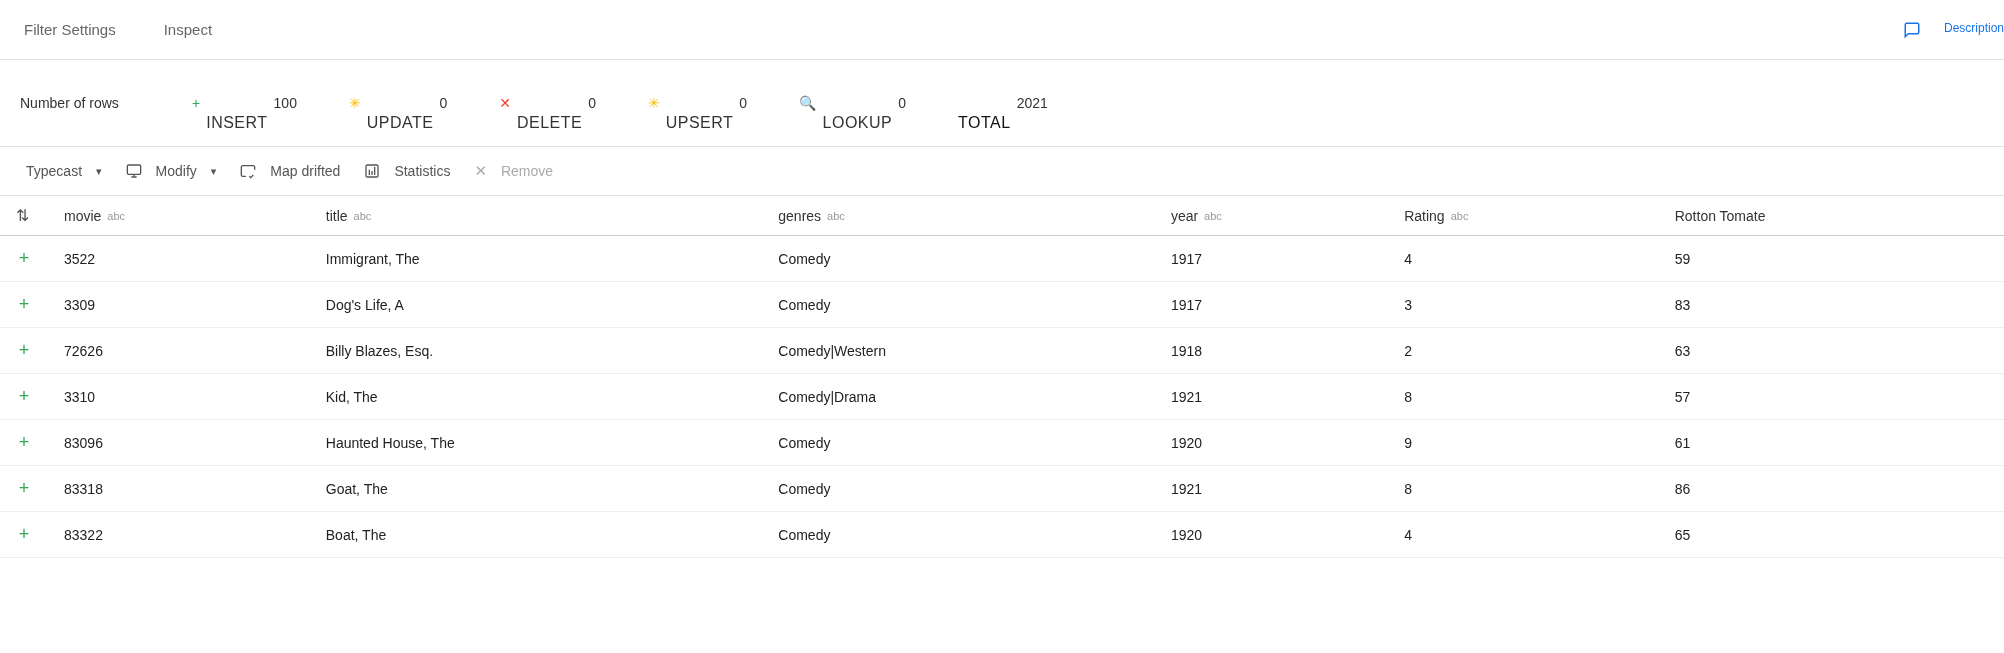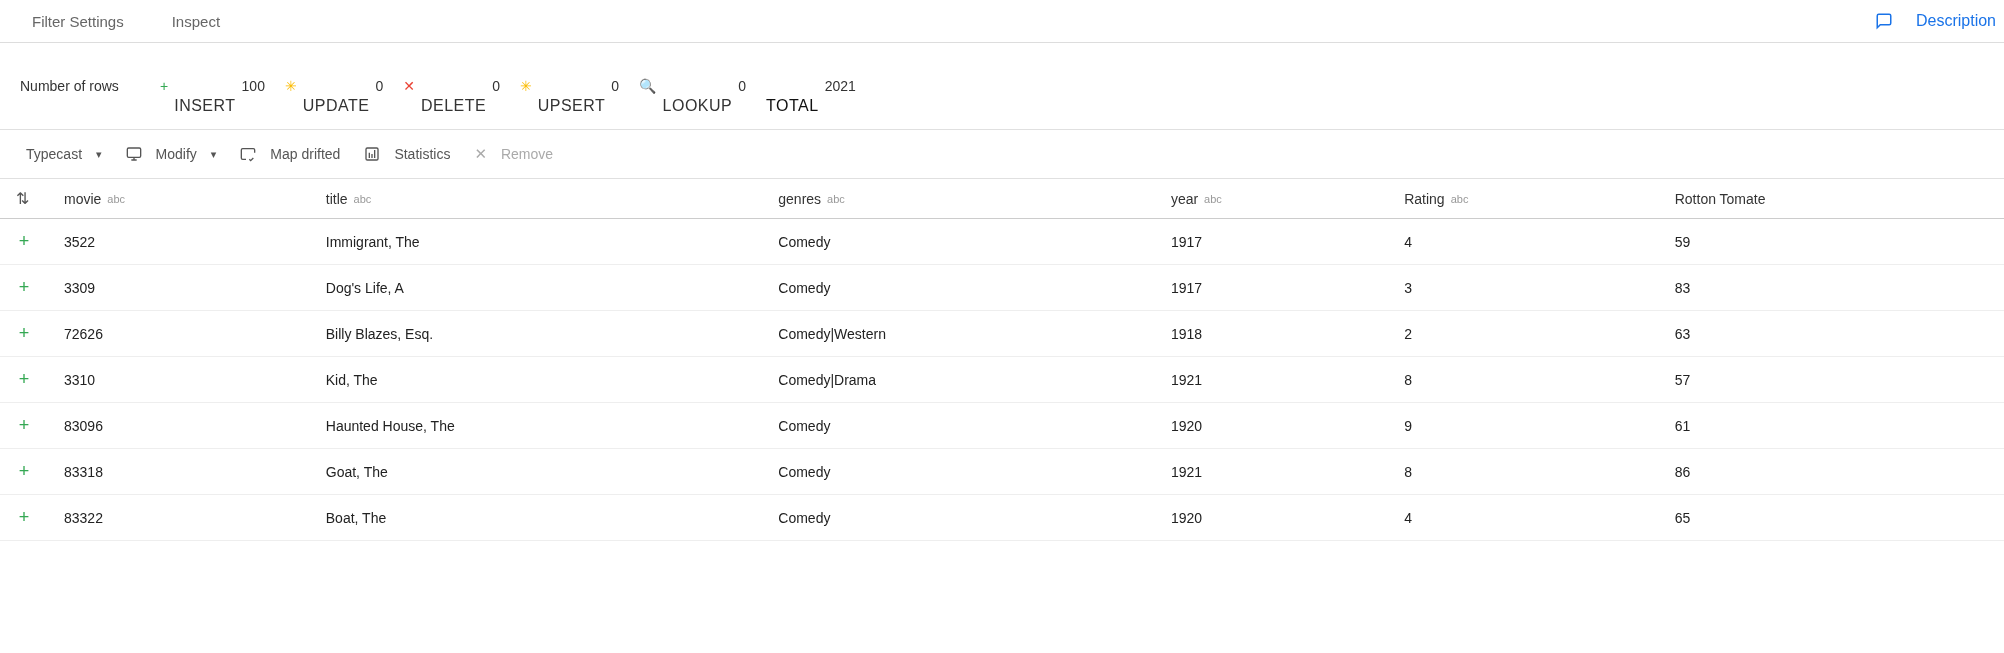--- a/index.html
+++ b/index.html
@@ -8,22 +8,22 @@
       font-size: 14px;
       background: #fff;
       color: #222;
     }
 
     
     .top-nav {
       display: flex;
       align-items: center;
       border-bottom: 1px solid #ddd;
-      padding: 0 8px;
-      height: 43px;
+      padding: 0 0;
+      height: 60px;
       position: relative;
     }
     .top-nav .tab {
       padding: 0 24px;
       height: 100%;
       display: flex;
       align-items: center;
       cursor: pointer;
       color: #666;
       font-size: 15px;
@@ -51,32 +51,32 @@
       background: #34a853;
       border-radius: 50%;
       margin-left: 8px;
     }
     .top-nav-right {
       margin-left: auto;
       display: flex;
       align-items: flex-start;
       gap: 23px;
       color: #1a73e8;
-      font-size: 16px;
+      font-size: 12px;
       cursor: pointer;
     }
     .top-nav-right svg { color: #1a73e8; }
 
     
     .stats-bar {
       display: flex;
       align-items: center;
       padding: 14px 20px;
       border-bottom: 1px solid #e0e0e0;
-      gap: 20px;
+      gap: 52px;
       background: #fff;
     }
     .stats-bar .label {
       font-size: 14px;
       color: #333;
       min-width: 120px;
     }
     .stat-item {
       display: flex;
       align-items: center;

